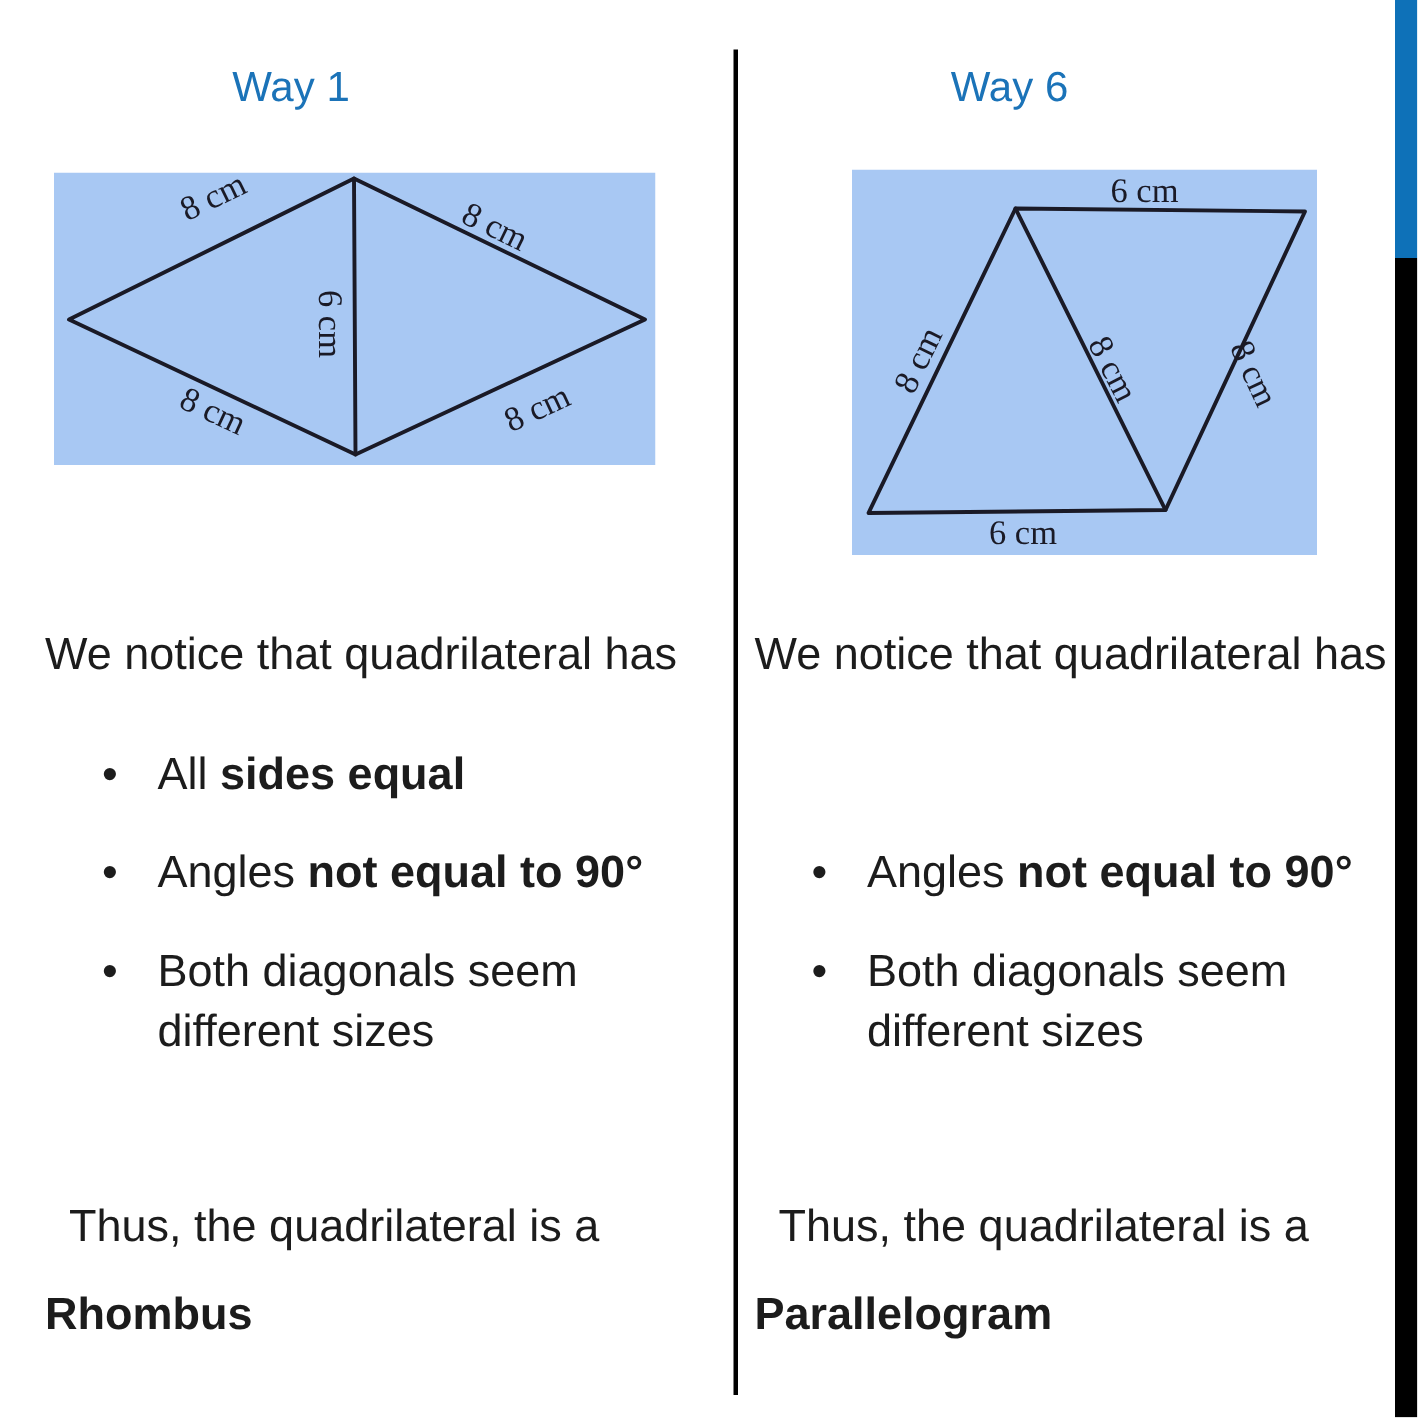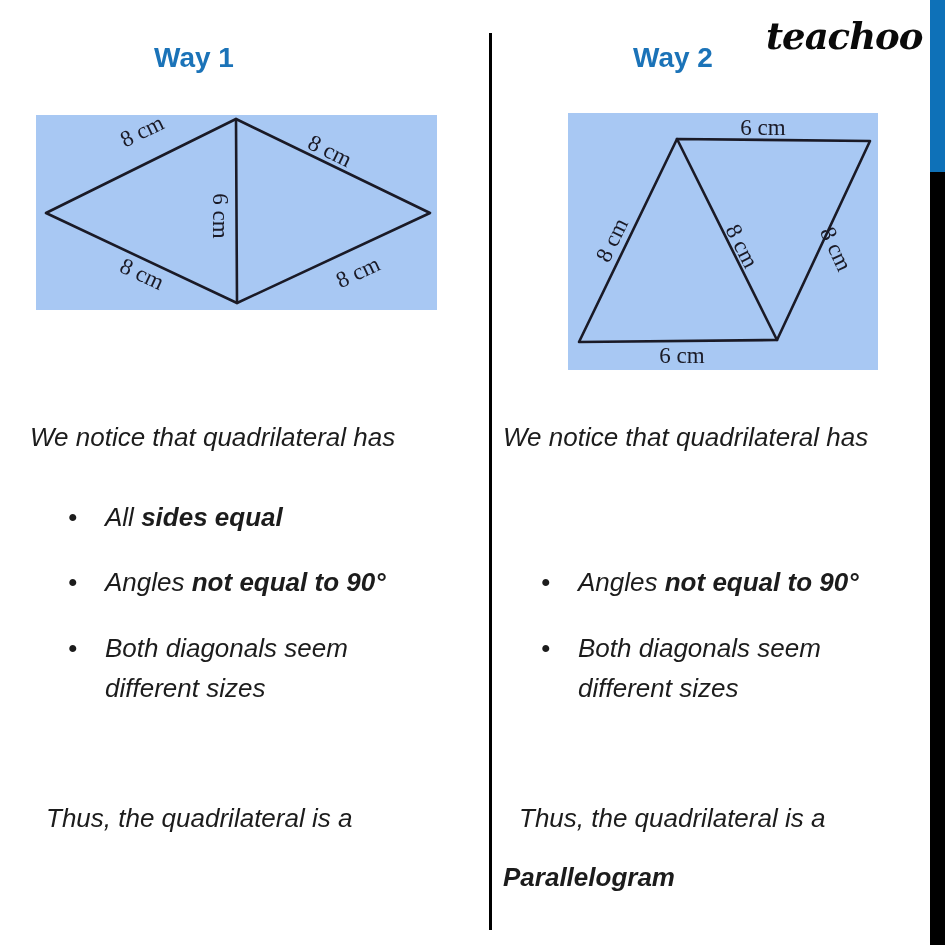--- a/index.html
+++ b/index.html
@@ -14,33 +14,32 @@
   }
   .col { position: absolute; top: 0; width: 472px; height: 945px; }
   .col-left  { left: 0; }
   .col-right { left: 473px; }
 
   .way-heading {
     position: absolute;
     top: 42px;
     transform: translateX(-50%);
     font-size: 28px;
-    font-weight: 700;
+    font-weight: 400;
     color: #1b73b8;
     white-space: nowrap;
   }
   .col-left  .way-heading { left: 194px; }
   .col-right .way-heading { left: 200px; }
 
   .line {
     position: absolute;
-    font-size: 26px;
+    font-size: 30px;
     line-height: 30px;
     white-space: nowrap;
-    font-style: italic;
   }
   .line b { font-weight: 700; }
   .indent-text { left: 105px; }
   .bullet { left: 68px; margin-top: 16px; }
   .dot { display: inline-block; width: 37px; }
 
   .intro   { left: 30px; top: 422px; }
   .b1      { top: 486px; }
   .b2      { top: 551px; }
   .b3a     { top: 617px; }
@@ -125,26 +124,27 @@
     </div>
     <div class="line bullet b2">
       <span class="dot">•</span><span><span>Angles </span><b>not equal to 90°</b></span>
     </div>
     <div class="line bullet b3a">
       <span class="dot">•</span><span>Both diagonals seem</span>
     </div>
     <div class="line indent-text b3b">different sizes</div>
 
     <div class="line thus">Thus, the quadrilateral is a</div>
+    <div class="line shape-name">Rhombus</div>
   </div>
 
   <div class="divider"></div>
 
   <div class="col col-right">
-    <div class="way-heading">Way 2</div>
+    <div class="way-heading">Way 6</div>
 
     <svg class="diagram diagram-right" width="310" height="257" viewBox="0 0 310 257">
       <rect x="0" y="0" width="310" height="257" fill="#a8c8f3"></rect>
       <polygon points="109,26 302,28 209,227 11,229"></polygon>
       <line x1="109" y1="26" x2="209" y2="227"></line>
       <text transform="translate(195,14)">6 cm</text>
       <text transform="translate(44,127) rotate(-64)">8 cm</text>
       <text transform="translate(174,133) rotate(63)">8 cm</text>
       <text transform="translate(268,136) rotate(65)">8 cm</text>
       <text transform="translate(114,242)">6 cm</text>
@@ -157,17 +157,16 @@
     </div>
     <div class="line bullet b3a">
       <span class="dot">•</span><span>Both diagonals seem</span>
     </div>
     <div class="line indent-text b3b">different sizes</div>
 
     <div class="line thus">Thus, the quadrilateral is a</div>
     <div class="line shape-name">Parallelogram</div>
   </div>
 
-  <div class="logo">teachoo</div>
   <div class="bar-blue"></div>
   <div class="bar-black"></div>
 
 </div>
 
 </body></html>

